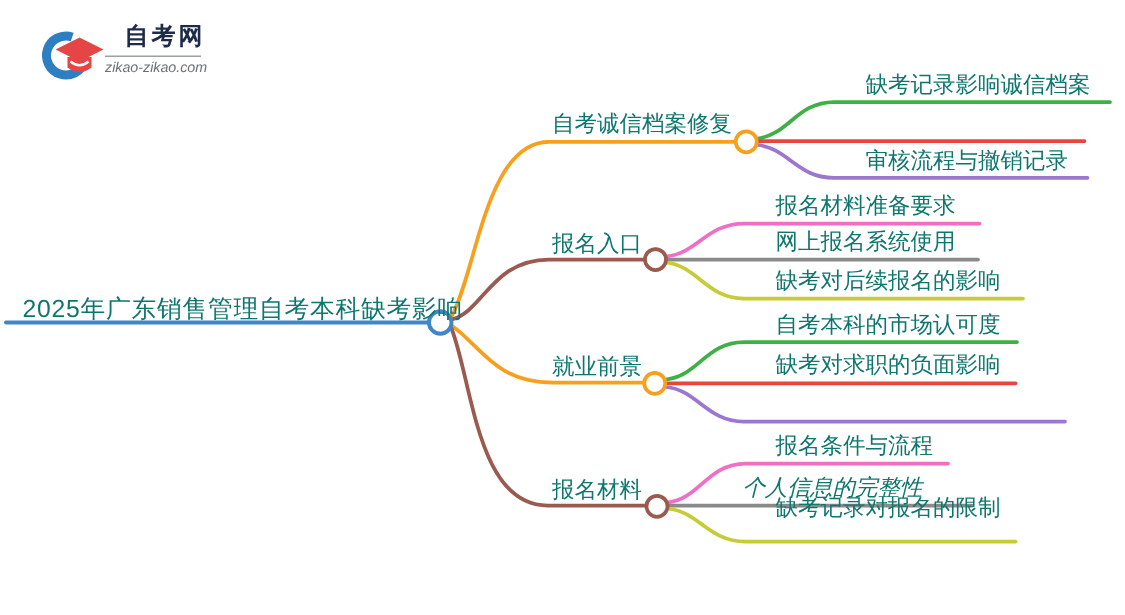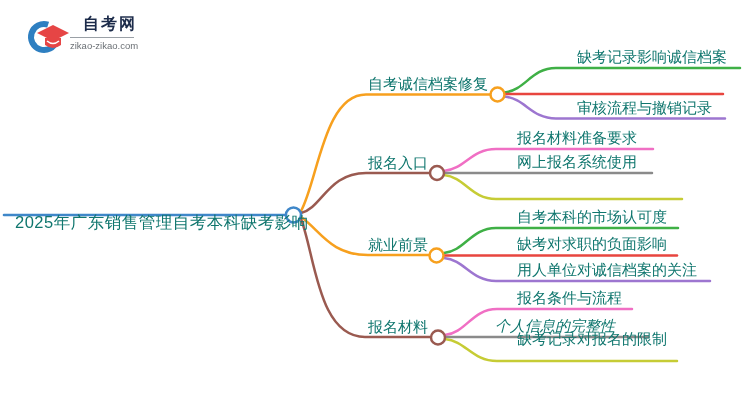--- a/index.html
+++ b/index.html
@@ -8,21 +8,21 @@
   .stage{position:absolute;left:0;top:0;width:750px;height:410px;}
   .stage svg{position:absolute;left:0;top:0;}
   .lbl{position:absolute;white-space:nowrap;color:#0f766e;line-height:1.2;}
   .root-lbl{font-size:16.5px;letter-spacing:.5px;}
   .branch-lbl{font-size:15px;}
   .child-lbl{font-size:15px;}
   .logo{position:absolute;left:0;top:0;width:160px;height:60px;}
   .logo-title{position:absolute;left:83px;top:14px;font-size:16px;font-weight:bold;
               color:#1c2b4a;letter-spacing:2px;white-space:nowrap;}
   .logo-divider{position:absolute;left:70px;top:37px;width:64px;height:1px;background:#9aa0a6;}
-  .logo-domain{position:absolute;left:70px;top:40px;font-size:9.5px;color:#6b7075;white-space:nowrap;}
+  .logo-domain{position:absolute;left:70px;top:40px;font-size:9.5px;color:#6b7075;white-space:nowrap;font-style:italic;}
 </style>
 </head>
 <body>
 
 <div class="stage">
 
   <svg width="750" height="410" viewBox="0 0 750 410">
     <g fill="none" stroke-linecap="round">
 
       <path d="M4 215 H286" stroke="#3f87c9" stroke-width="2.6"></path>
@@ -64,34 +64,34 @@
       <circle cx="18" cy="25" r="13" fill="none" stroke="#2e7fc1" stroke-width="6" stroke-dasharray="61 21" transform="rotate(18 18 25)"></circle>
       <path d="M11 21 L27 13 L43 21 L27 29 Z" fill="#e64545"></path>
       <path d="M19 26 L19 33 Q27 39 35 33 L35 26 Z" fill="#e64545"></path>
       <path d="M21 29 Q27 34 33 29" fill="none" stroke="#ffffff" stroke-width="1.6"></path>
     </svg>
     <div class="logo-title">自考网</div>
     <div class="logo-divider"></div>
     <div class="logo-domain">zikao-zikao.com</div>
   </div>
 
-  <div class="lbl root-lbl" style="left:15px;top:197px;margin-top:16px;">2025年广东销售管理自考本科缺考影响</div>
+  <div class="lbl root-lbl" style="left:15px;top:197px;">2025年广东销售管理自考本科缺考影响</div>
 
-  <div class="lbl branch-lbl" style="left:368px;top:75px;">自考诚信档案修复</div>
+  <div class="lbl branch-lbl" style="left:368px;top:75px;font-family:Liberation Mono, monospace;">自考诚信档案修复</div>
   <div class="lbl branch-lbl" style="left:368px;top:154px;">报名入口</div>
   <div class="lbl branch-lbl" style="left:368px;top:236px;">就业前景</div>
   <div class="lbl branch-lbl" style="left:368px;top:318px;">报名材料</div>
 
   <div class="lbl child-lbl" style="left:577px;top:48px;">缺考记录影响诚信档案</div>
   <div class="lbl child-lbl" style="left:577px;top:99px;">审核流程与撤销记录</div>
 
   <div class="lbl child-lbl" style="left:517px;top:129px;">报名材料准备要求</div>
   <div class="lbl child-lbl" style="left:517px;top:153px;">网上报名系统使用</div>
+  <div class="lbl child-lbl" style="left:517px;top:179px;">缺考对后续报名的影响</div>
 
   <div class="lbl child-lbl" style="left:517px;top:208px;text-align:right;">自考本科的市场认可度</div>
   <div class="lbl child-lbl" style="left:517px;top:235px;">缺考对求职的负面影响</div>
-  <div class="lbl child-lbl" style="left:517px;top:261px;">用人单位对诚信档案的关注</div>
 
   <div class="lbl child-lbl" style="left:517px;top:289px;">报名条件与流程</div>
   <div class="lbl child-lbl" style="left:495px;top:317px;font-style:italic;">个人信息的完整性</div>
   <div class="lbl child-lbl" style="left:517px;top:330px;">缺考记录对报名的限制</div>
 
 </div>
 
 </body></html>

